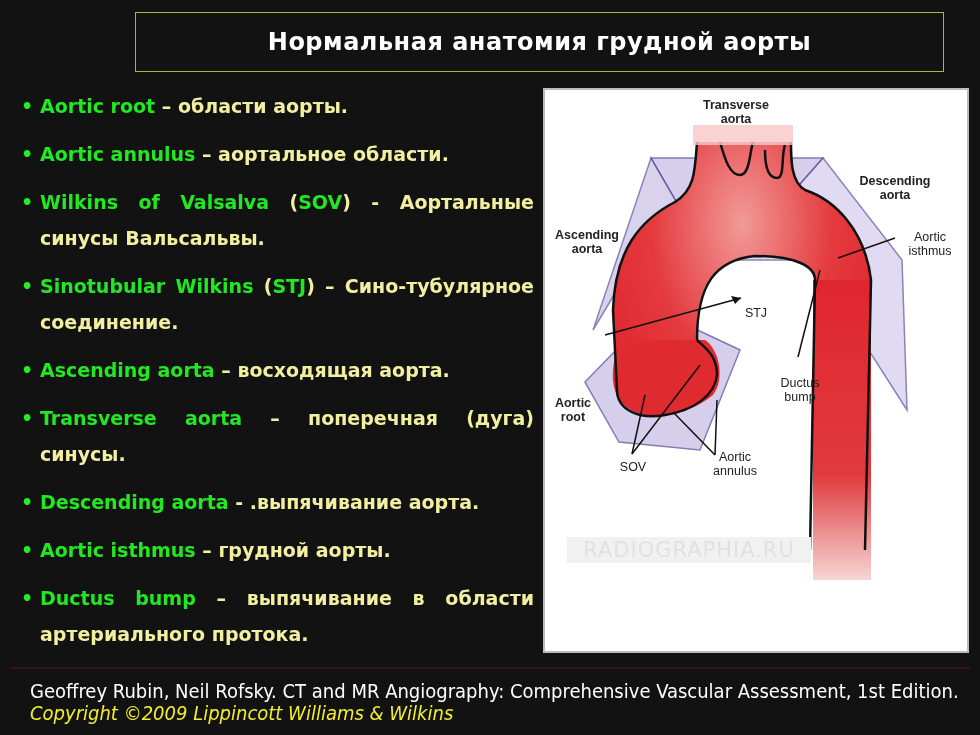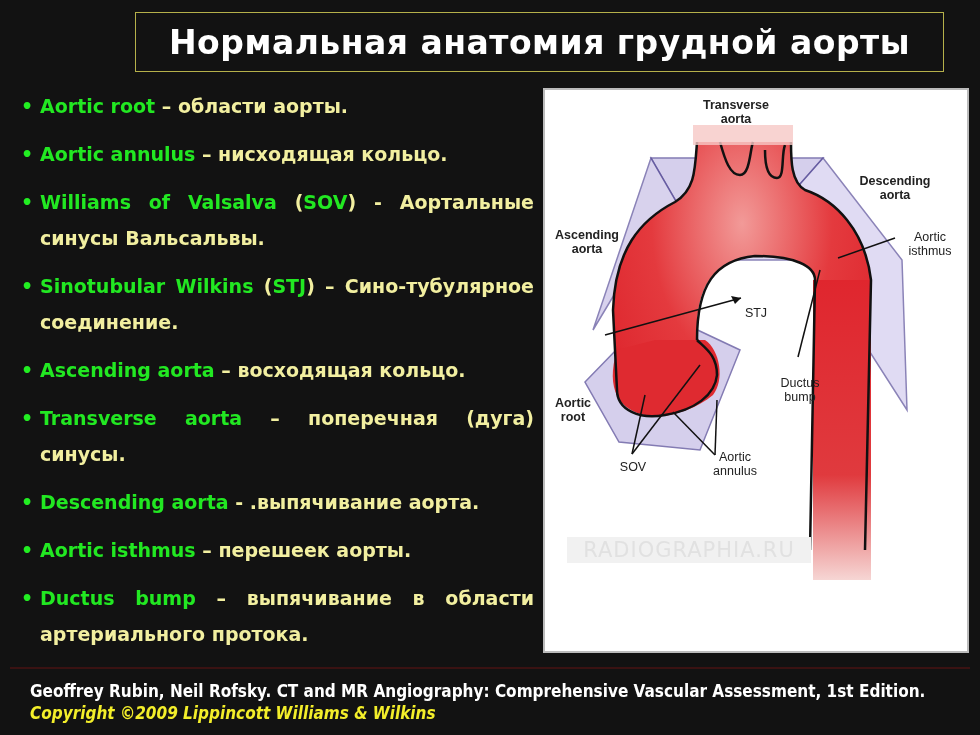--- a/index.html
+++ b/index.html
@@ -6,21 +6,21 @@
   body {
     width: 980px; height: 735px; background: #121212; position: relative; overflow: hidden;
     font-family: "DejaVu Sans", sans-serif;
   }
   .title-box {
     position: absolute; left: 135px; top: 12px; width: 809px; height: 60px;
     border: 1.5px solid #b5b04a; box-sizing: border-box;
     display: flex; align-items: center; justify-content: center;
   }
   .title-text {
-    color: #ffffff; font-size: 33px; font-weight: bold; letter-spacing: 0.5px;
+    color: #ffffff; font-size: 24px; font-weight: bold; letter-spacing: 0.5px;
     font-family: "DejaVu Sans", sans-serif;
   }
   .bullets {
     position: absolute; left: 18px; top: 88px; width: 516px;
     list-style: none; margin: 0; padding: 0;
   }
   .bullet {
     position: relative; padding-left: 22px; font-size: 19px; font-weight: bold;
     line-height: 36px; color: #f2efa0; margin-bottom: 12px; text-align: justify;
   }
@@ -43,64 +43,64 @@
   .watermark {
     position: absolute; left: 22px; top: 447px; width: 244px; height: 26px;
     background: #f1f1f1; color: #e1e1e1; font-size: 21px; letter-spacing: 1px;
     font-family: "DejaVu Sans", sans-serif; display: flex; align-items: center; justify-content: center;
   }
   .separator {
     position: absolute; left: 10px; top: 667px; width: 960px; height: 2px; background: #3a1212;
   }
   .footer {
     position: absolute; left: 30px; top: 680px; width: 930px;
-    font-size: 17px; line-height: 22px; color: #ffffff; font-weight: bold;
+    font-size: 20px; line-height: 22px; color: #ffffff; font-weight: normal;
     font-family: "DejaVu Sans Condensed", "DejaVu Sans", sans-serif;
   }
   .footer .copyright { color: #f3ee2a; font-style: italic; }
 </style>
 </head>
 <body>
 
 <div class="title-box">
   <span class="title-text">Нормальная анатомия грудной аорты</span>
 </div>
 
 <ul class="bullets">
   <li class="bullet">
     <span class="dot">•</span>
     <span class="term">Aortic root</span><span> – </span><span>области аорты.</span>
   </li>
   <li class="bullet">
     <span class="dot">•</span>
-    <span class="term">Aortic annulus</span><span> – </span><span>нисходящая кольцо.</span>
+    <span class="term">Aortic annulus</span><span> – </span><span>аортальное области.</span>
   </li>
   <li class="bullet">
     <span class="dot">•</span>
-    <span class="term">Williams of Valsalva</span> <span class="abbr-wrap">(<span class="abbr">SOV</span>)</span><span> - </span><span>Аортальные синусы Вальсальвы.</span>
+    <span class="term">Wilkins of Valsalva</span> <span class="abbr-wrap">(<span class="abbr">SOV</span>)</span><span> - </span><span>Аортальные синусы Вальсальвы.</span>
   </li>
   <li class="bullet">
     <span class="dot">•</span>
     <span class="term">Sinotubular Wilkins</span> <span class="abbr-wrap">(<span class="abbr">STJ</span>)</span><span> – </span><span>Сино-тубулярное соединение.</span>
   </li>
   <li class="bullet">
     <span class="dot">•</span>
-    <span class="term">Ascending aorta</span><span> – </span><span>восходящая кольцо.</span>
+    <span class="term">Ascending aorta</span><span> – </span><span>восходящая аорта.</span>
   </li>
   <li class="bullet">
     <span class="dot">•</span>
     <span class="term">Transverse aorta</span><span> – </span><span>поперечная (дуга) синусы.</span>
   </li>
   <li class="bullet">
     <span class="dot">•</span>
     <span class="term">Descending aorta</span><span> - </span><span>.выпячивание аорта.</span>
   </li>
   <li class="bullet">
     <span class="dot">•</span>
-    <span class="term">Aortic isthmus</span><span> – </span><span>перешеек аорты.</span>
+    <span class="term">Aortic isthmus</span><span> – </span><span>грудной аорты.</span>
   </li>
   <li class="bullet">
     <span class="dot">•</span>
     <span class="term">Ductus bump</span><span> – </span><span>выпячивание в области артериального протока.</span>
   </li>
 </ul>
 
 <div class="image-panel">
   <svg width="426" height="565" viewBox="0 0 426 565">
     <defs>

